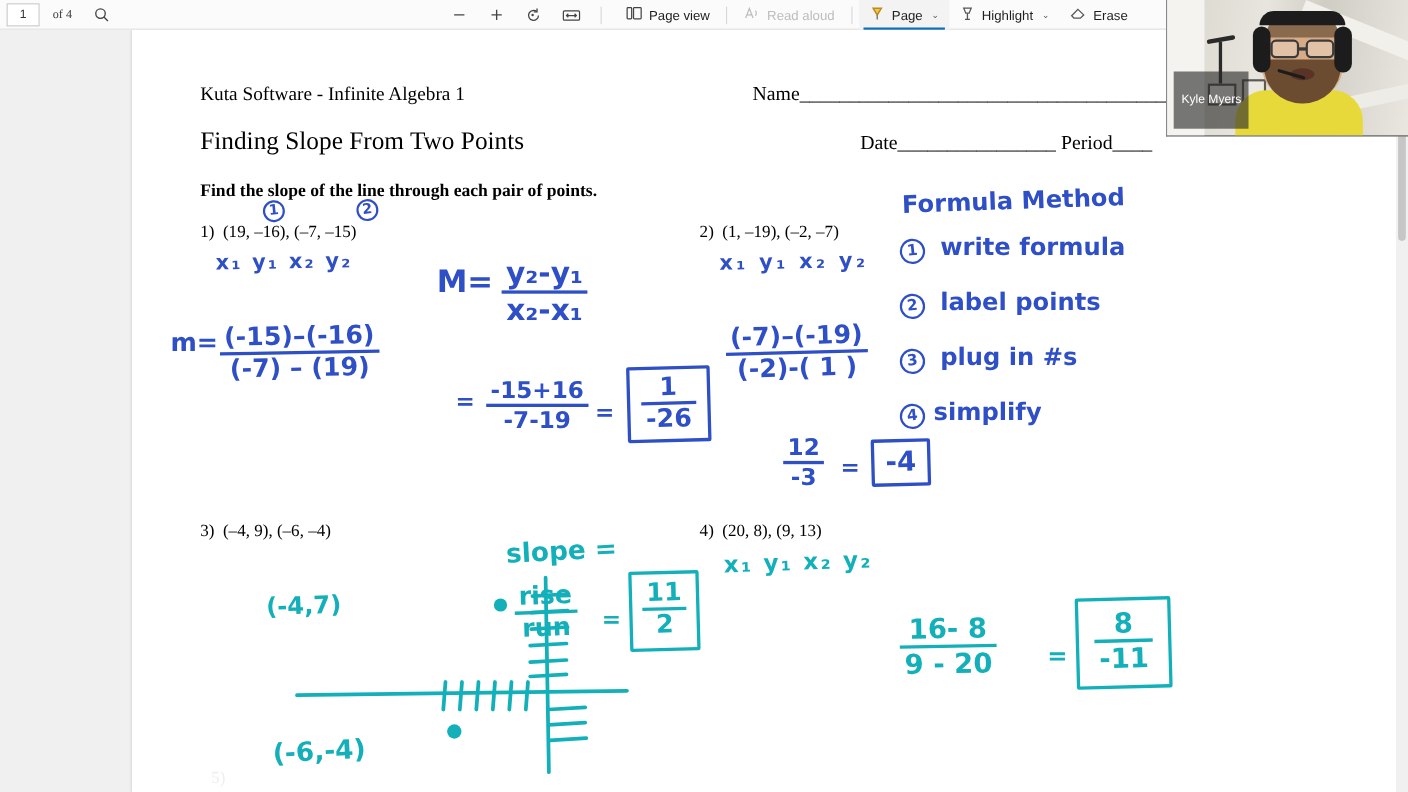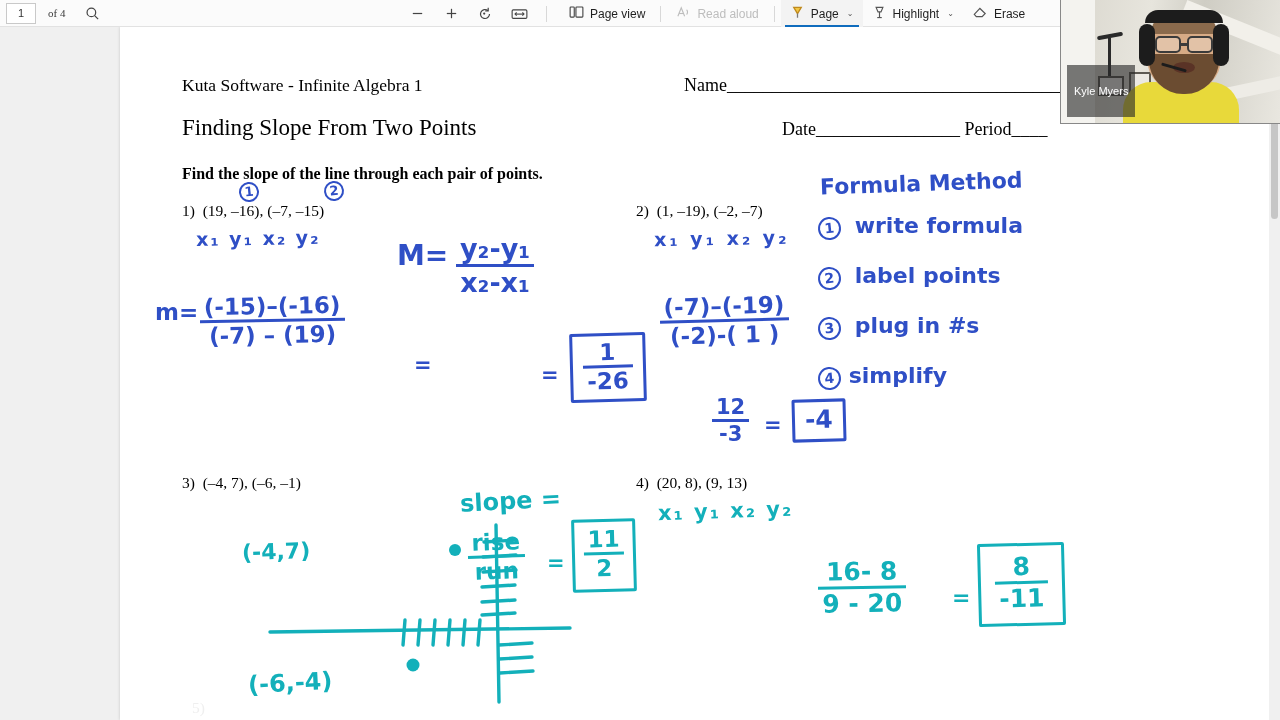--- a/index.html
+++ b/index.html
@@ -274,21 +274,21 @@
       <div class="serif prob p1">
         <span>1)</span>
         &nbsp;<span>(19, –16), (–7, –15)</span>
       </div>
       <div class="serif prob p2">
         <span>2)</span>
         &nbsp;<span>(1, –19), (–2, –7)</span>
       </div>
       <div class="serif prob p3">
         <span>3)</span>
-        &nbsp;<span>(–4, 7), (–6, –1)</span>
+        &nbsp;<span>(–4, 9), (–6, –4)</span>
       </div>
       <div class="serif prob p4">
         <span>4)</span>
         &nbsp;<span>(20, 8), (9, 13)</span>
       </div>
 
       <div class="ink hand blue" style="left:119px; top:155px; font-size:13px;">
         <span class="circnum">1</span>
       </div>
       <div class="ink hand blue" style="left:204px; top:154px; font-size:13px;">
@@ -303,20 +303,24 @@
         <span class="den">x₂-x₁</span>
       </div>
 
       <div class="ink hand blue" style="left:35px; top:272px; font-size:23px;">m=</div>
       <div class="ink hand blue frac" style="left:80px; top:266px; font-size:23px; transform:rotate(-1deg);">
         <span class="num">(-15)–(-16)</span>
         <span class="den">(-7) – (19)</span>
       </div>
 
       <div class="ink hand blue" style="left:294px; top:326px; font-size:21px;">=</div>
+      <div class="ink hand blue frac" style="left:322px; top:316px; font-size:21px;">
+        <span class="num">-15+16</span>
+        <span class="den">-7-19</span>
+      </div>
       <div class="ink hand blue" style="left:421px; top:336px; font-size:21px;">=</div>
       <div class="ink hand blue boxed skewbox frac" style="left:450px; top:306px; font-size:23px;">
         <span class="num">1</span>
         <span class="den">-26</span>
       </div>
 
       <div class="ink hand blue" style="left:534px; top:200px; font-size:19px; letter-spacing:3px; transform:rotate(-1deg);">x₁ y₁   x₂  y₂</div>
       <div class="ink hand blue frac" style="left:540px; top:266px; font-size:23px; transform:rotate(-1.5deg);">
         <span class="num">(-7)–(-19)</span>
         <span class="den">(-2)-( 1 )</span>

